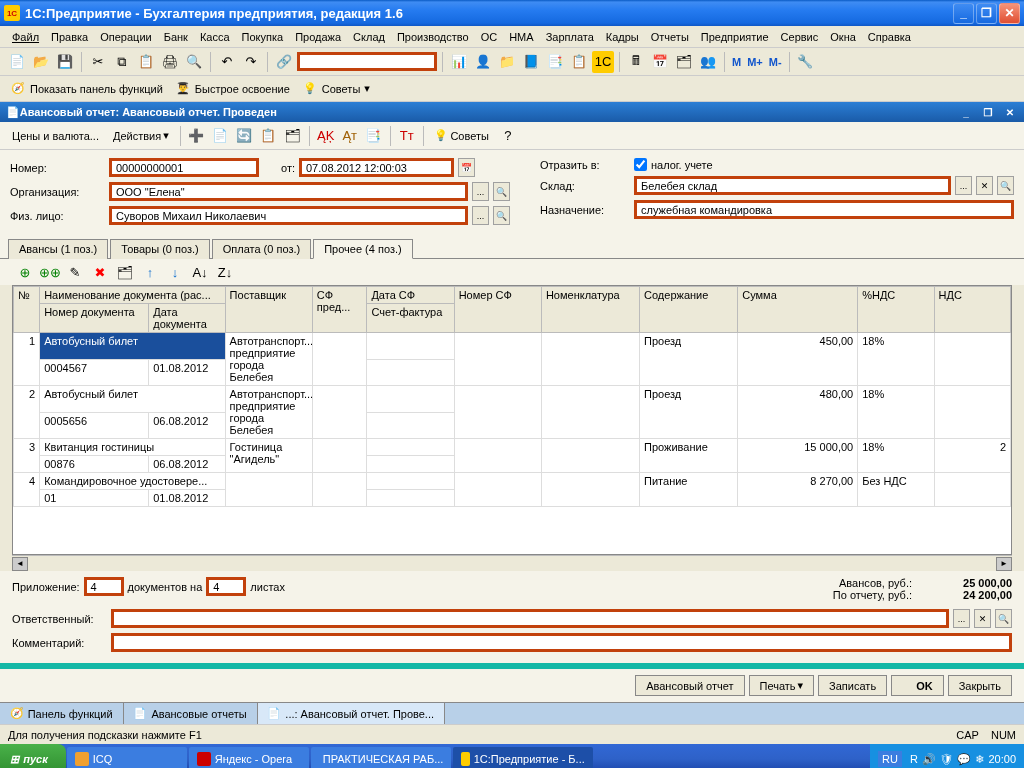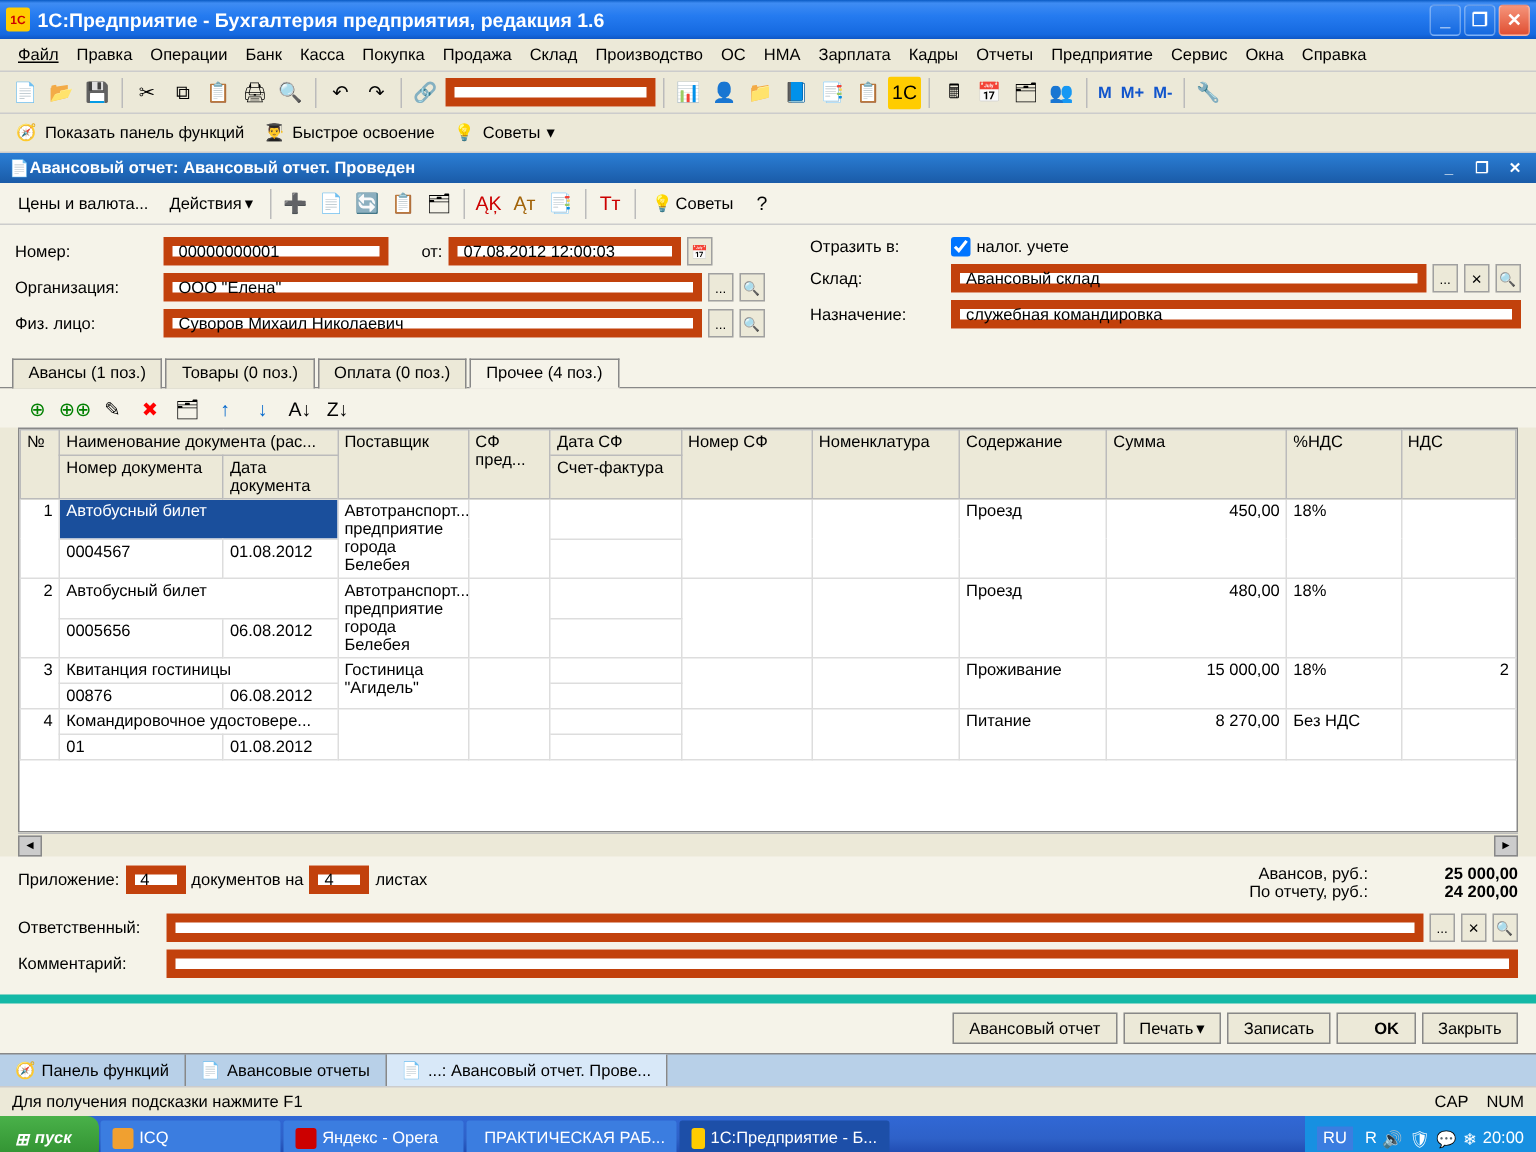--- a/index.html
+++ b/index.html
@@ -36,21 +36,21 @@
 
 
 .doctoolbar { height: 28px; background: #f5f3e9; display: flex; align-items: center; padding: 0 6px; gap: 2px; border-bottom: 1px solid #ccc; }
 .txtbtn { padding: 2px 6px; display: flex; align-items: center; gap: 2px; cursor: pointer; text-align: right; }
 
 
 .form { background: #f5f3e9; padding: 8px 10px; }
 .formrow { display: flex; align-items: center; margin-bottom: 5px; gap: 4px; }
 .lbl { width: 95px; }
 .lbl2 { width: 90px; }
-.input { background: white; border: 6px solid #c2410c; height: 19px; padding: 1px 4px; display: flex; align-items: center; }
+.input { background: white; border: 3px solid #c2410c; height: 19px; padding: 1px 4px; display: flex; align-items: center; }
 .selbtn { width: 17px; height: 19px; background: #ece9d8; border: 1px solid #a0a0a0; display: flex; align-items: center; justify-content: center; font-size: 9px; cursor: pointer; }
 .col-left { width: 500px; display: flex; flex-direction: column; }
 .col-right { flex: 1; display: flex; flex-direction: column; }
 .flexgap { display: flex; gap: 30px; }
 
 
 .tabs { display: flex; border-bottom: 1px solid #888; background: #f5f3e9; padding: 0 8px; }
 .tab { padding: 3px 10px; border: 1px solid #888; border-bottom: none; background: #ece9d8; margin-right: 2px; cursor: pointer; position: relative; top: 1px; }
 .tab.active { background: #f5f3e9; border-bottom: 1px solid #f5f3e9; }
 
@@ -239,21 +239,21 @@
       </div>
     </div>
     <div class="col-right">
       <div class="formrow">
         <span class="lbl2">Отразить в:</span>
         <input type="checkbox" checked="" style="">
         <span>налог. учете</span>
       </div>
       <div class="formrow">
         <span class="lbl2">Склад:</span>
-        <div class="input" style="flex:1">Авансовый склад</div>
+        <div class="input" style="flex:1">Белебея склад</div>
         <div class="selbtn">...</div>
         <div class="selbtn">✕</div>
         <div class="selbtn">🔍</div>
       </div>
       <div class="formrow">
         <span class="lbl2">Назначение:</span>
         <div class="input" style="flex:1">служебная командировка</div>
       </div>
     </div>
   </div>

